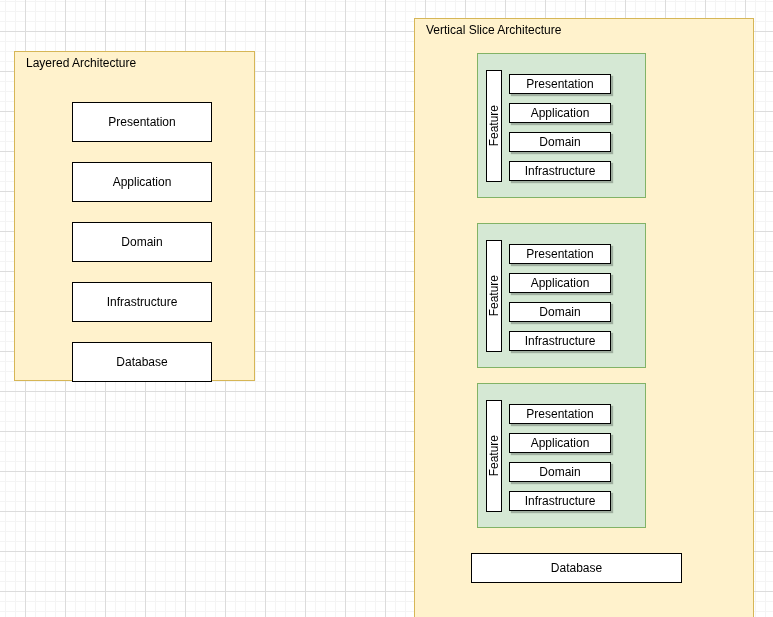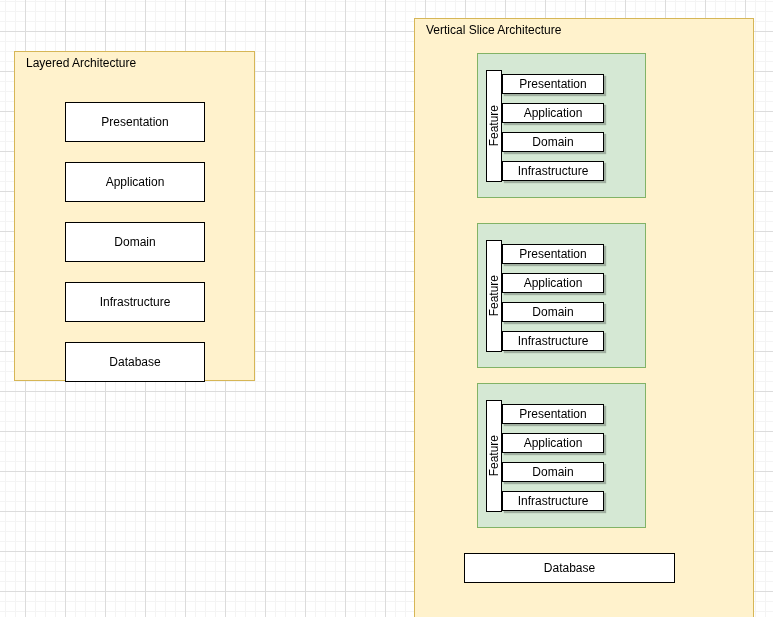--- a/index.html
+++ b/index.html
@@ -19,21 +19,21 @@
     position:absolute;background:#fff2cc;border:1px solid #d6b656;
     box-sizing:border-box;
   }
   .container-title{
     position:absolute;left:11px;top:4px;font-size:12px;line-height:15px;
     white-space:nowrap;
   }
   .node{
     position:absolute;background:#ffffff;border:1px solid #000000;
     box-sizing:border-box;display:flex;align-items:center;justify-content:center;
-    font-size:12px;text-align:center;
+    font-size:12px;text-align:center;margin-left:7px;
   }
   #layered-container{left:14px;top:51px;width:241px;height:330px;}
   .layered-box{left:50px;width:140px;height:40px;}
   #vertical-container{left:414px;top:18px;width:340px;height:614px;}
   .slice{
     position:absolute;left:62px;width:169px;height:145px;
     background:#d5e8d4;border:1px solid #82b366;box-sizing:border-box;
   }
   .feature-box{
     position:absolute;left:8px;top:16px;width:16px;height:112px;

